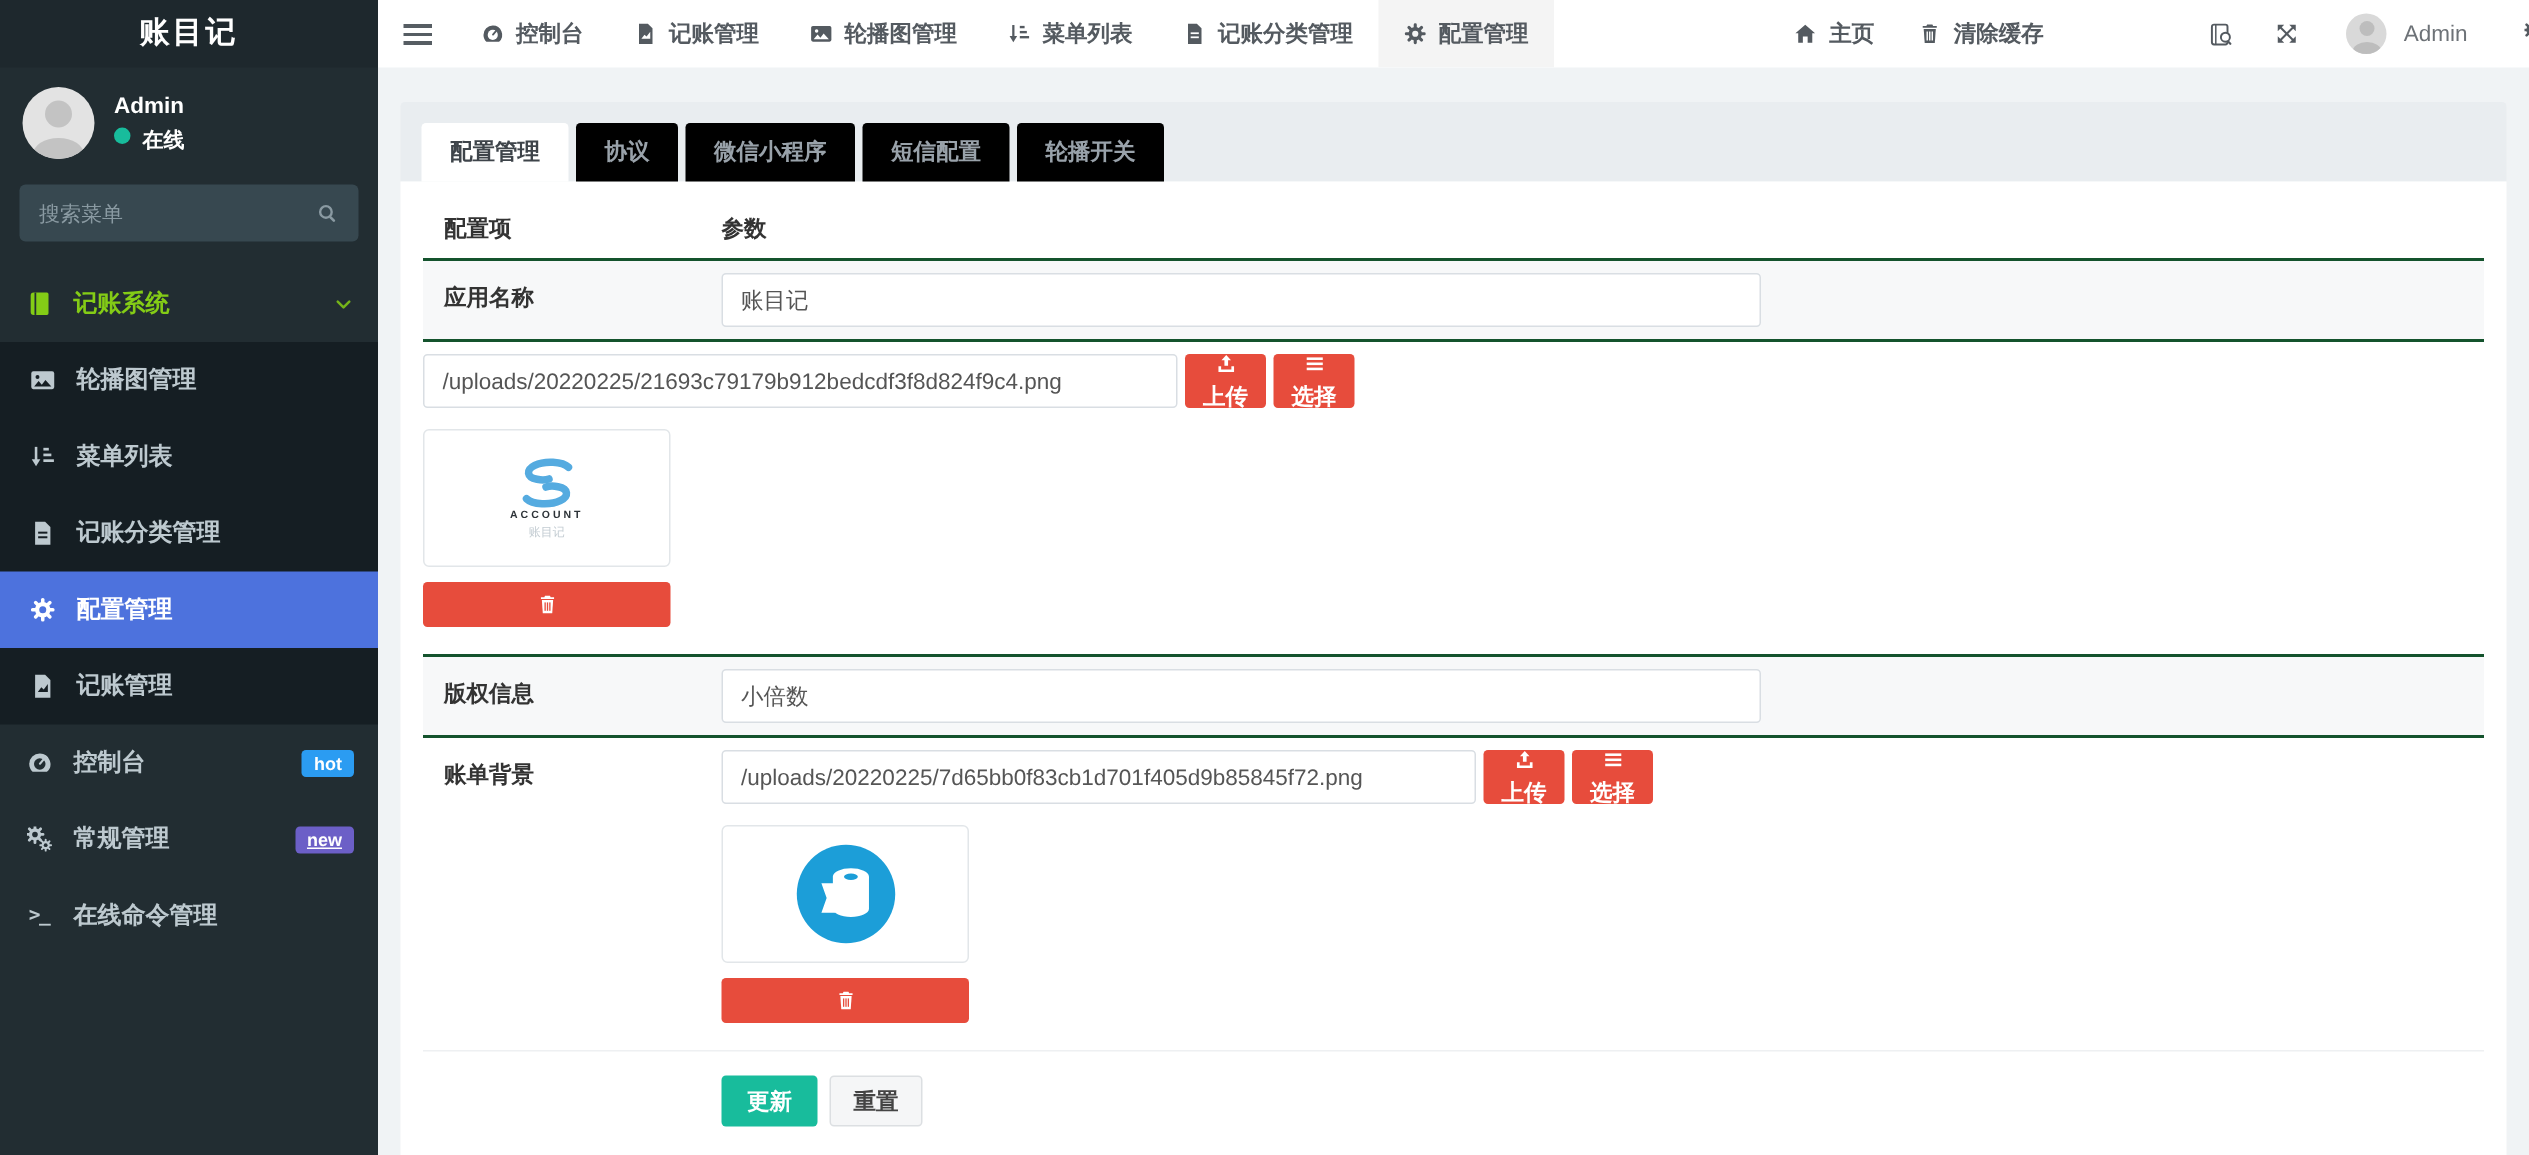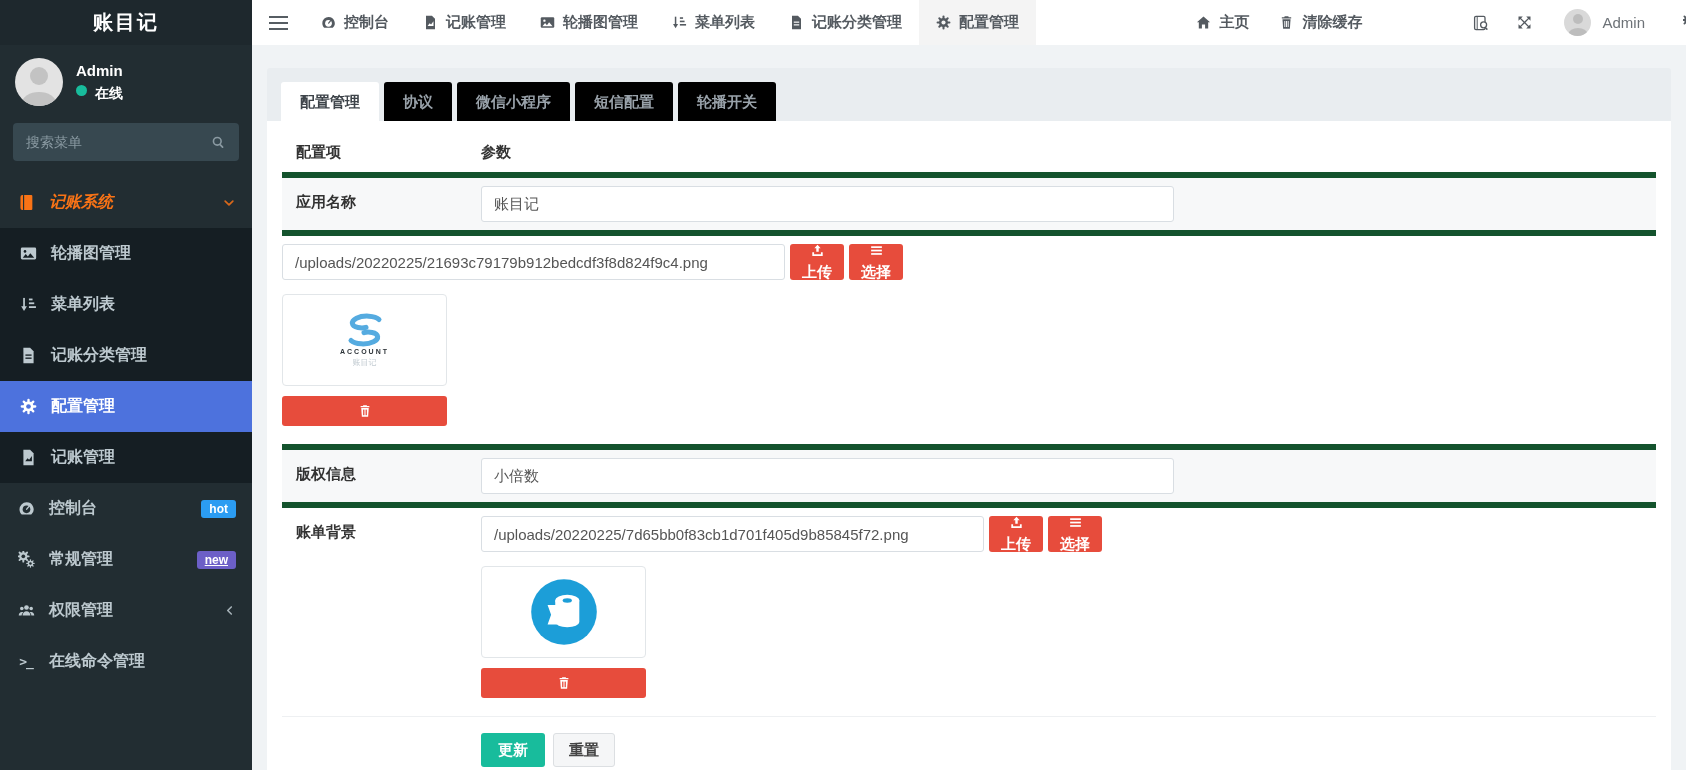--- a/index.html
+++ b/index.html
@@ -31,21 +31,21 @@
     display:flex; align-items:center; padding:0 13px; }
   .search-box input { flex:1; background:transparent; border:none; outline:none;
     color:#cdd7db; font-size:14px; font-family:inherit; }
   .search-box input::placeholder { color:#8painfo; color:#8a9aa2; }
   .search-box input::placeholder { color:#8a9aa2; }
   .search-ic { color:#8a9aa2; }
   .menu { flex:1; }
   .menu-item { height:51px; display:flex; align-items:center; gap:13px; padding:0 16px;
     font-size:16px; font-weight:bold; color:#bdc9cf; cursor:pointer; }
   .mi { width:20px; display:flex; justify-content:center; flex:0 0 20px; }
-  .tree-header { color:#f97316;font-style:italic; }
+  .tree-header { color:#84cc16; }
   .chev-wrap { margin-left:auto; opacity:.85; display:flex; }
   .submenu { background:#151e23; --ibg:#151e23; }
   .submenu .menu-item { padding-left:18px; }
   .submenu .menu-item.active { background:var(--accent,#4d72dd); color:#fff; --ibg:var(--accent,#4d72dd); }
   .badge { margin-left:auto; font-size:12px; font-weight:bold; color:#fff;
     padding:3px 8px; border-radius:3px; line-height:1; }
   .badge-hot { background:var(--badge-hot,#2b9cf2); }
   .badge-new { background:var(--badge-new,#6c5fc7);text-decoration:underline; }
   .term-ic::before { content:">_"; font-family:"DejaVu Sans Mono","Liberation Mono",monospace;
     font-weight:bold; font-size:13px; letter-spacing:-1px; }
@@ -71,21 +71,21 @@
   .edge-cut { margin-right:-13px; padding:0 0 0 24px; }
 
   .content { flex:1; background:#f0f3f5; padding:23px 15px 0; overflow:hidden; }
   .tab-strip { background:#e9edf0; border-radius:3px 3px 0 0; display:flex; gap:5px;
     padding:14px 14px 0; }
   .ctab { height:39px; line-height:39px; padding:0 19px; font-size:15px; font-weight:bold;
     color:#99a2aa; background:#000000; border-radius:3px 3px 0 0; cursor:pointer; }
   .ctab.active { background:#fff; color:#3e444a; }
   .panel-body { background:#fff; padding:6px 15px 22px; }
 
-  .trow { display:flex; align-items:flex-start; border-top:6px solid #14532d; }
+  .trow { display:flex; align-items:flex-start; border-top:2px solid #14532d; }
   .trow.thead { border-top:none; }
   .trow.striped { background:#f7f8f9; }
   .tlabel { flex:0 0 199px; padding:15px 0 15px 14px; font-size:15px; font-weight:bold; color:#333; }
   .tvalue { flex:1; padding:8px 0; }
   .thead .tlabel, .thead .tvalue { padding-top:16px; padding-bottom:10px; font-weight:bold; color:#333; font-size:15px; }
   .input { height:36px; border:1px solid #d9dee3; border-radius:3px; background:#fff;
     padding:0 12px; font-size:15px; color:#555; font-family:inherit; outline:none; }
   .w-lg { width:693px; }
   .w-md { width:503px; }
   .input-group { display:flex; align-items:center; }
@@ -304,33 +304,20 @@
         <span class="badge badge-hot">hot</span>
       </div>
       <div class="menu-item">
         <span class="mi">
           <svg class="ic ic17" viewBox="0 0 16 16">
               <use href="#i-cogs"></use>
             </svg>
           </span>
         <span>常规管理</span>
         <span class="badge badge-new">new</span>
-      </div>
-      <div class="menu-item">
-        <span class="mi">
-          <svg class="ic ic17" viewBox="0 0 16 16">
-              <use href="#i-users"></use>
-            </svg>
-          </span>
-        <span>权限管理</span>
-        <span class="chev-wrap">
-          <svg class="ic ic13 rot90" viewBox="0 0 16 16">
-              <use href="#i-chev"></use>
-            </svg>
-          </span>
       </div>
       <div class="menu-item">
         <span class="mi term-ic"></span>
         <span>在线命令管理</span>
       </div>
     </nav>
   </aside>
 
   <div class="main">
     <header class="topbar">

